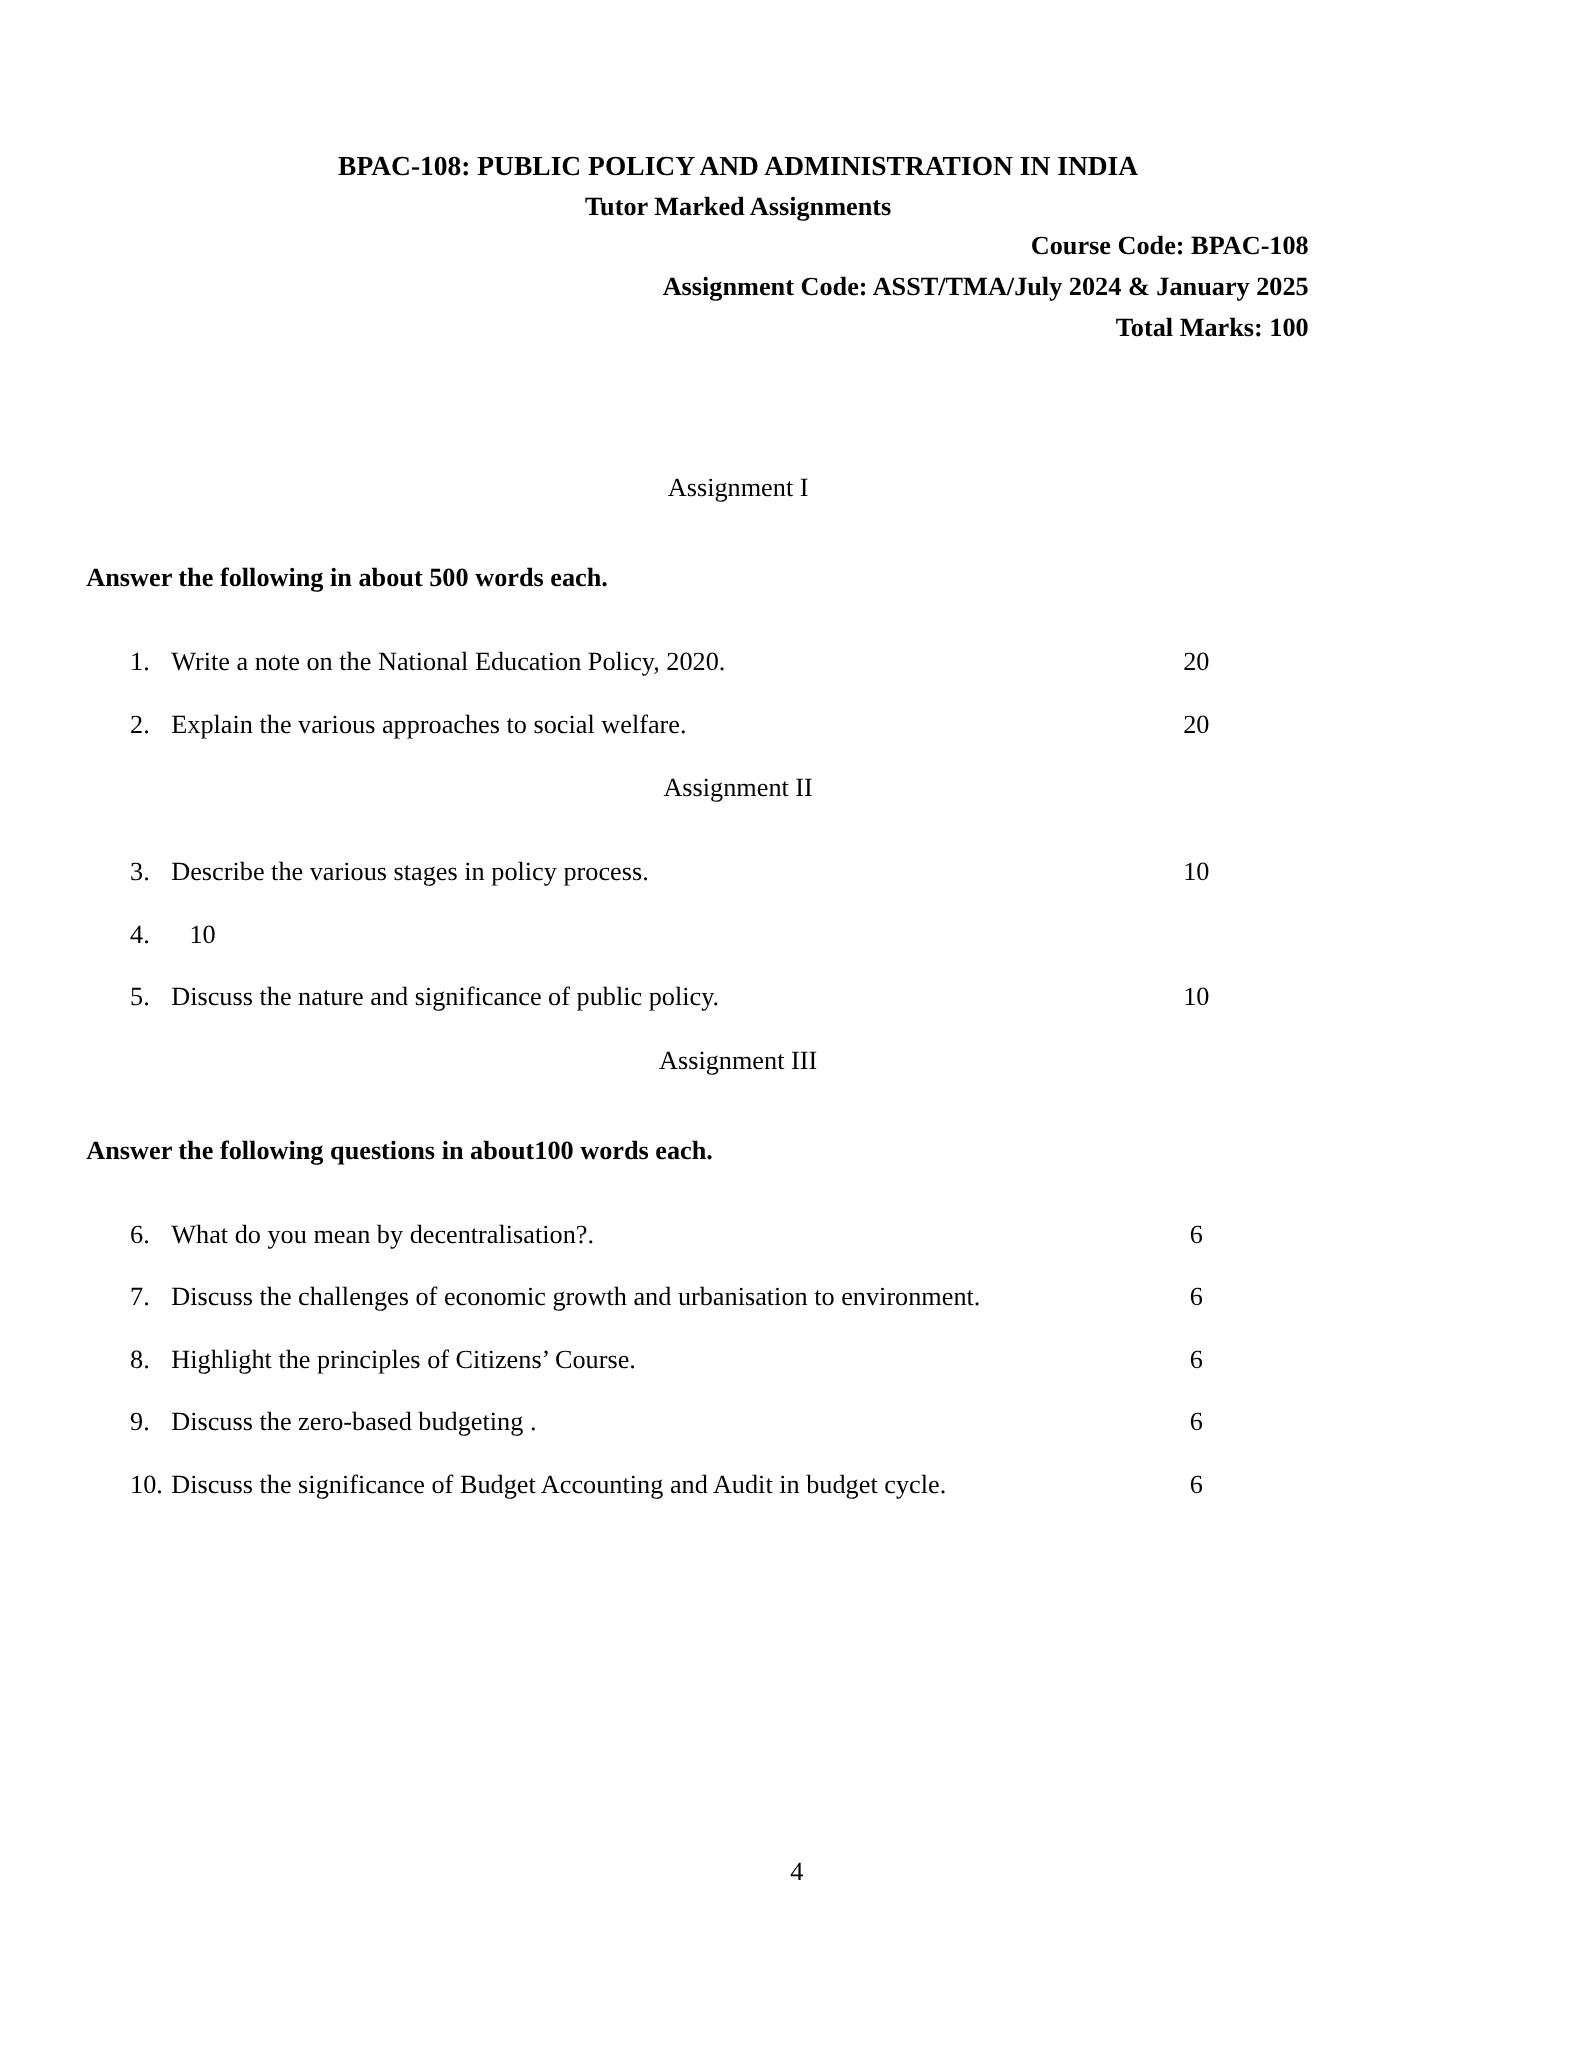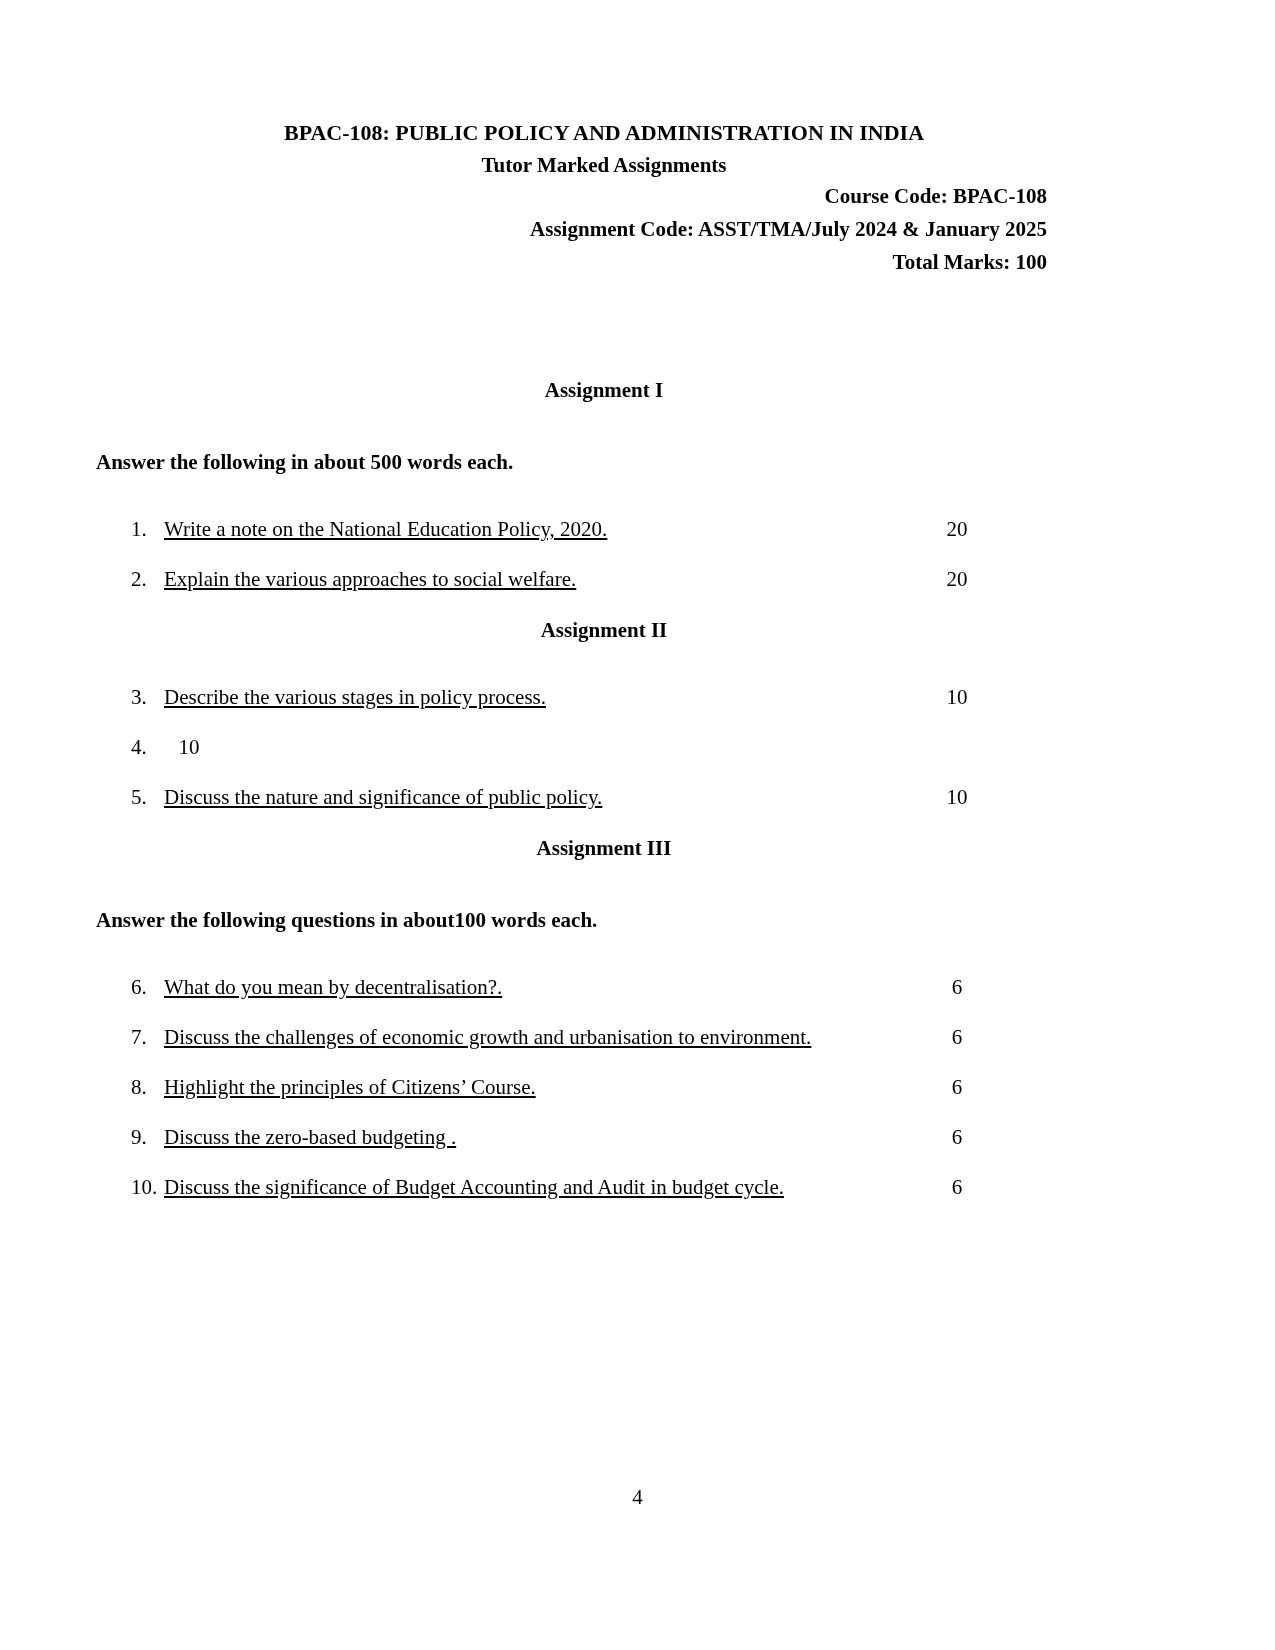--- a/index.html
+++ b/index.html
@@ -13,21 +13,21 @@
     position: relative;
     font-family: "Liberation Serif", "DejaVu Serif", serif;
     color: #000000;
     font-size: 21px;
   }
   .page {
     position: relative;
     width: 1275px;
     height: 1650px;
     box-sizing: border-box;
-    padding: 118px 163px 0 96px;
+    padding: 118px 163px 0 69px;
     overflow: hidden;
   }
   .doc-title {
     text-align: center;
     font-weight: bold;
     font-size: 22px;
     margin: 0;
     line-height: 30px;
   }
   .doc-subtitle {
@@ -38,21 +38,21 @@
     line-height: 30px;
   }
   .meta-block {
     margin-right: 65px;
     text-align: right;
     font-weight: bold;
     line-height: 33px;
   }
   .section-heading {
     text-align: center;
-    font-weight: bold;
+    font-weight: normal;
     font-size: 21px;
     margin: 0 0 0 0;
     line-height: 26px;
   }
   .first-heading {
     margin-top: 98px;
   }
   .section-instruction {
     font-weight: bold;
     margin: 46px 0 0 0;
@@ -69,21 +69,20 @@
     margin-bottom: 25px;
     line-height: 25px;
   }
   .q-num {
     width: 33px;
     flex-shrink: 0;
   }
   .q-text {
     flex: 1;
     padding-right: 10px;
-    text-decoration: underline;
   }
   .q-marks {
     width: 50px;
     flex-shrink: 0;
     text-align: center;
   }
   .heading-gap {
     margin-top: 12px;
   }
   .page-number {

